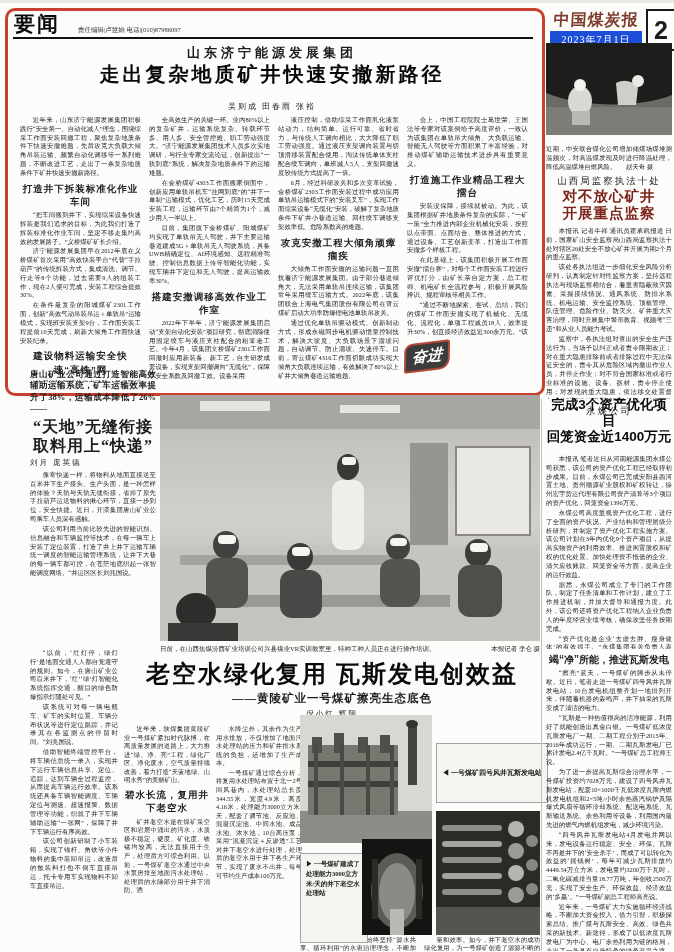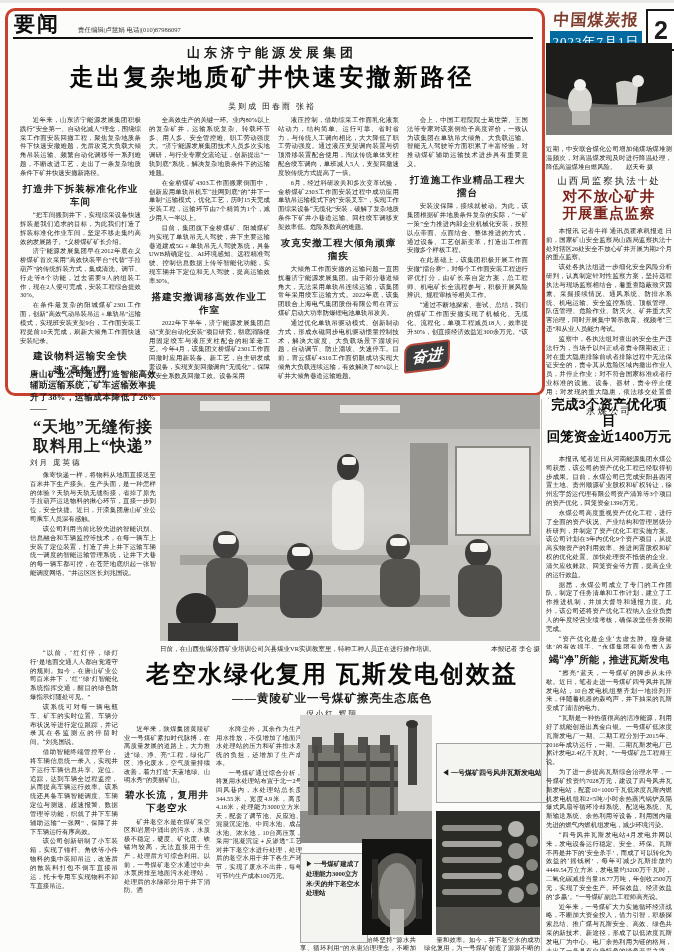--- a/index.html
+++ b/index.html
@@ -4,26 +4,26 @@
 <style>
   html,body{margin:0;padding:0;background:#e8e8e4;}
   .page{position:relative;width:674px;height:952px;background:#fcfcfa;font-family:"Liberation Serif",serif;color:#1d1d1d;overflow:hidden;margin:3px auto;}
   .abs{position:absolute;}
   
   .red-frame{left:5px;top:5px;width:534px;height:382px;border:3px solid #c8402e;border-radius:10px;background:transparent;}
   .section-label{left:14px;top:7px;font-family:"Liberation Sans",sans-serif;font-weight:bold;font-size:21px;letter-spacing:2px;color:#0c0c0c;}
   .editor-line{left:78px;top:23px;font-size:6.5px;color:#333;}
   .header-rule{left:13px;top:34px;width:520px;height:2px;background:#111;}
   .masthead{left:548px;top:7px;width:96px;text-align:center;font-weight:bold;font-size:16px;color:#7d3b2c;letter-spacing:1px;transform:skewX(-4deg);}
-  .date-bar{left:550px;top:28px;width:92px;background:#0369a1;color:#fff;font-size:13px;text-align:center;padding:2px 0;letter-spacing:1px;}
+  .date-bar{left:550px;top:28px;width:92px;background:#1d4ed8;color:#fff;font-size:10px;text-align:center;padding:2px 0;letter-spacing:1px;}
   .pageno-box{left:646px;top:6px;width:26px;height:38px;border:2px solid #1a1a1a;background:#fff;display:flex;align-items:center;justify-content:center;}
   .pageno{font-family:"Liberation Sans",sans-serif;font-weight:bold;font-size:25px;}
   
   .main-kicker{left:12px;top:41px;width:520px;text-align:center;font-size:13px;letter-spacing:4px;font-weight:bold;}
-  .main-headline{left:12px;top:58px;width:520px;text-align:center;font-family:"Liberation Sans",sans-serif;font-weight:bold;font-size:24px;letter-spacing:3px;color:#080808;}
+  .main-headline{left:12px;top:58px;width:520px;text-align:center;font-family:"Liberation Sans",sans-serif;font-weight:bold;font-size:20px;letter-spacing:3px;color:#080808;}
   .main-byline{left:12px;top:98px;width:520px;text-align:center;font-size:8px;letter-spacing:2px;}
   .main-cols{left:20px;top:113px;width:508px;height:266px;display:flex;gap:8px;}
   .col{flex:1;overflow:hidden;font-size:6.4px;line-height:1.38;color:#222;}
   .para{margin:0 0 1px 0;text-indent:2em;text-align:justify;}
   .subhead{margin:4px 0 3px 0;text-align:center;font-weight:bold;font-size:9.5px;font-family:"Liberation Sans",sans-serif;letter-spacing:1px;}
   .fenjin{left:404px;top:332px;width:132px;height:42px;display:flex;align-items:center;gap:4px;background:#fcfcfa;}
   .fenjin-badge{display:inline-block;background:#3c3c3c;color:#fff;font-weight:bold;font-size:15px;padding:3px 6px;border:2px solid #b5483a;border-radius:8px 3px 10px 3px;transform:rotate(-7deg) skewX(-8deg);font-style:italic;}
   .fenjin-text{font-size:12.5px;font-weight:bold;color:#8f8f8f;font-style:italic;letter-spacing:1px;font-family:"Liberation Sans",sans-serif;}
   
   .tiandi-kicker{left:30px;top:366px;width:126px;font-size:8.5px;font-weight:bold;line-height:1.35;text-align:justify;}

